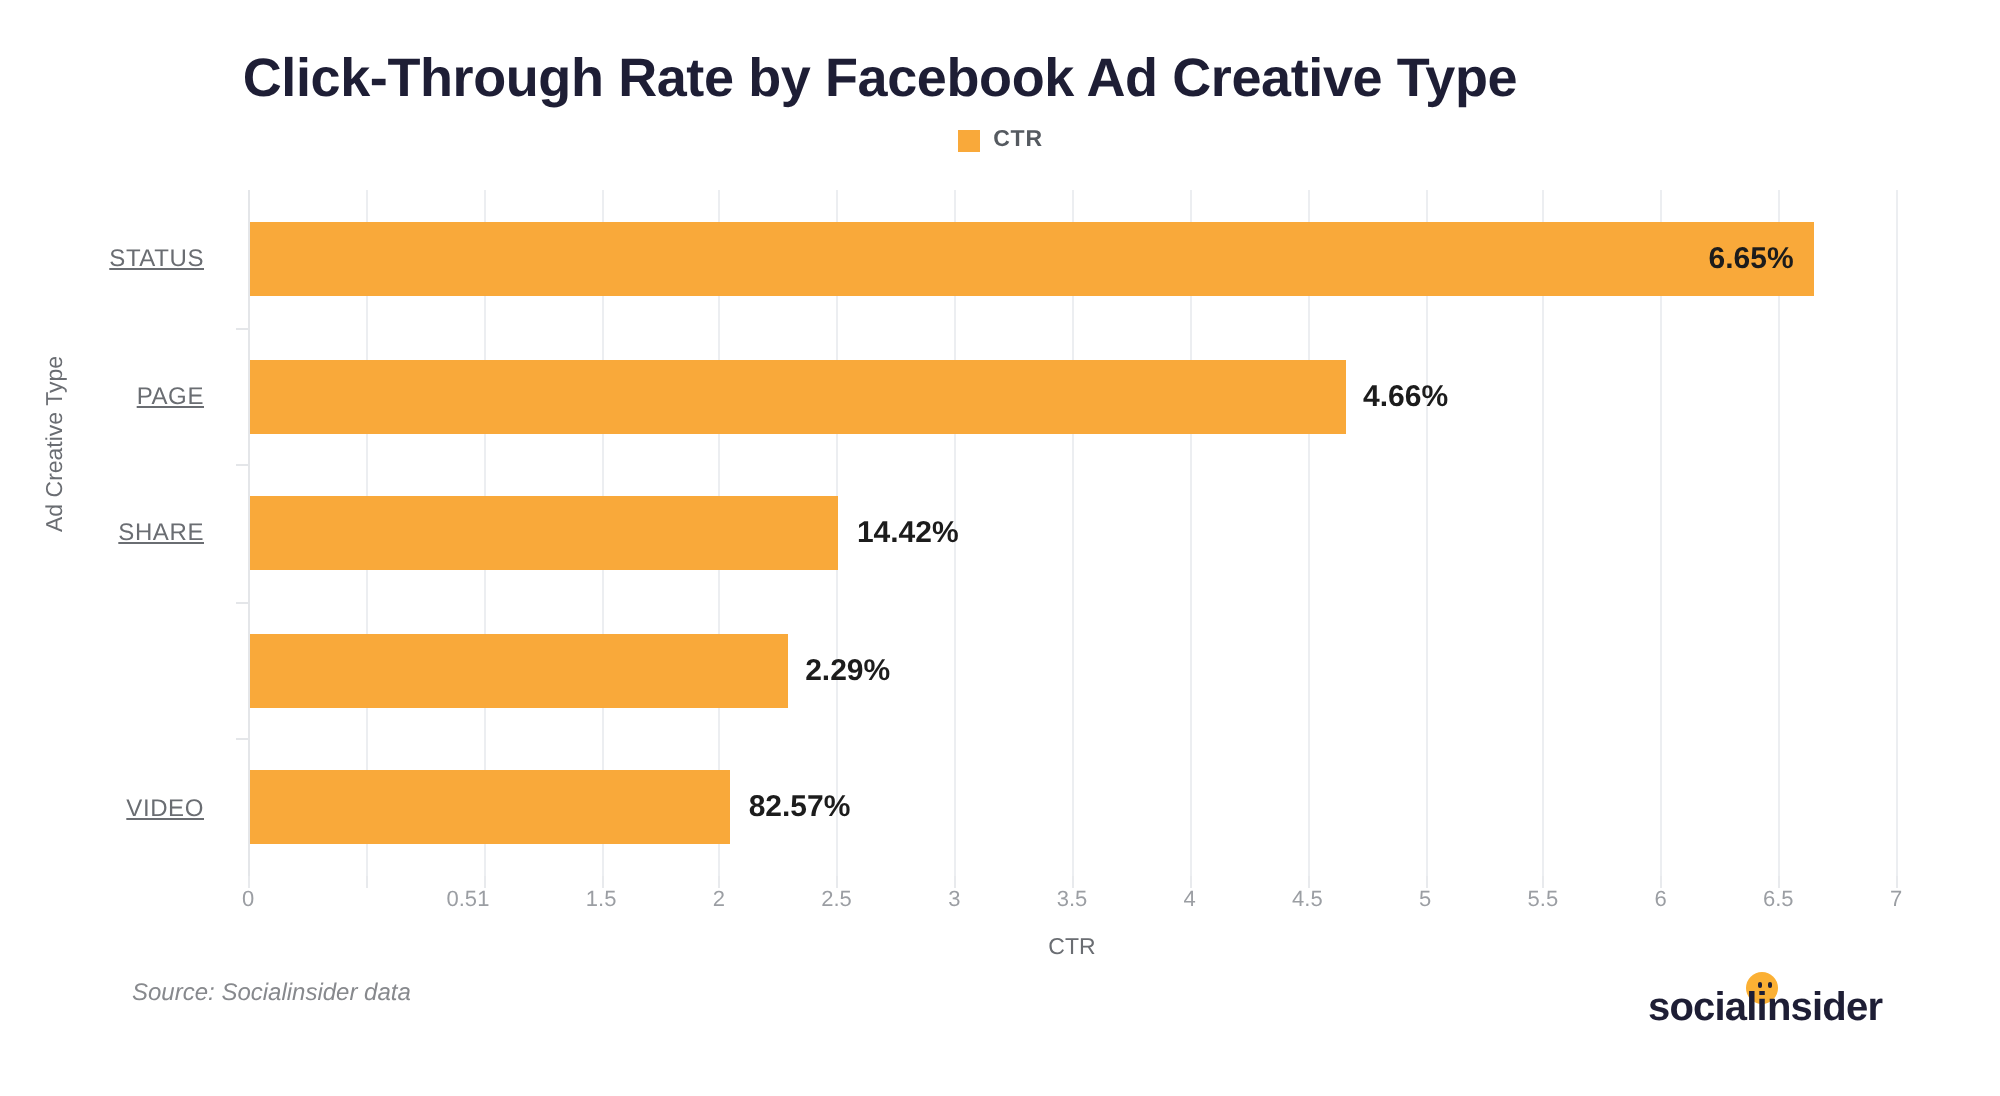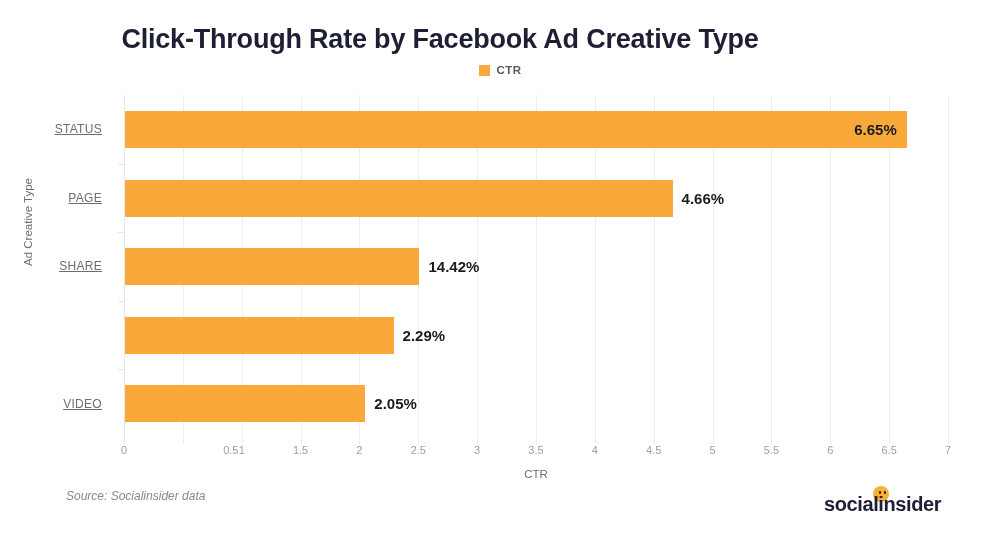--- a/index.html
+++ b/index.html
@@ -163,21 +163,21 @@
         <div class="bar-row" style="top: 137.2px; height: 68.6px;">
           <div class="bar" style="width: 295.463px; background: rgb(249, 169, 58);"></div>
           <div class="bar-value" style="left: 304.463px;">14.42%</div>
         </div>
         <div class="bar-row" style="top: 205.8px; height: 68.6px;">
           <div class="bar" style="width: 269.566px; background: rgb(249, 169, 58);"></div>
           <div class="bar-value" style="left: 278.566px;">2.29%</div>
         </div>
         <div class="bar-row" style="top: 274.4px; height: 68.6px;">
           <div class="bar" style="width: 241.314px; background: rgb(249, 169, 58);"></div>
-          <div class="bar-value" style="left: 250.314px;">2.05%</div>
+          <div class="bar-value" style="left: 250.314px;">82.57%</div>
         </div>
       </div>
   </div>
   <div class="y-spine"></div>
   <div id="yticks">
       <div class="y-tick" style="top: 163.6px;"></div>
       <div class="y-tick" style="top: 232.2px;"></div>
       <div class="y-tick" style="top: 300.8px;"></div>
       <div class="y-tick" style="top: 369.4px;"></div>
     </div>

